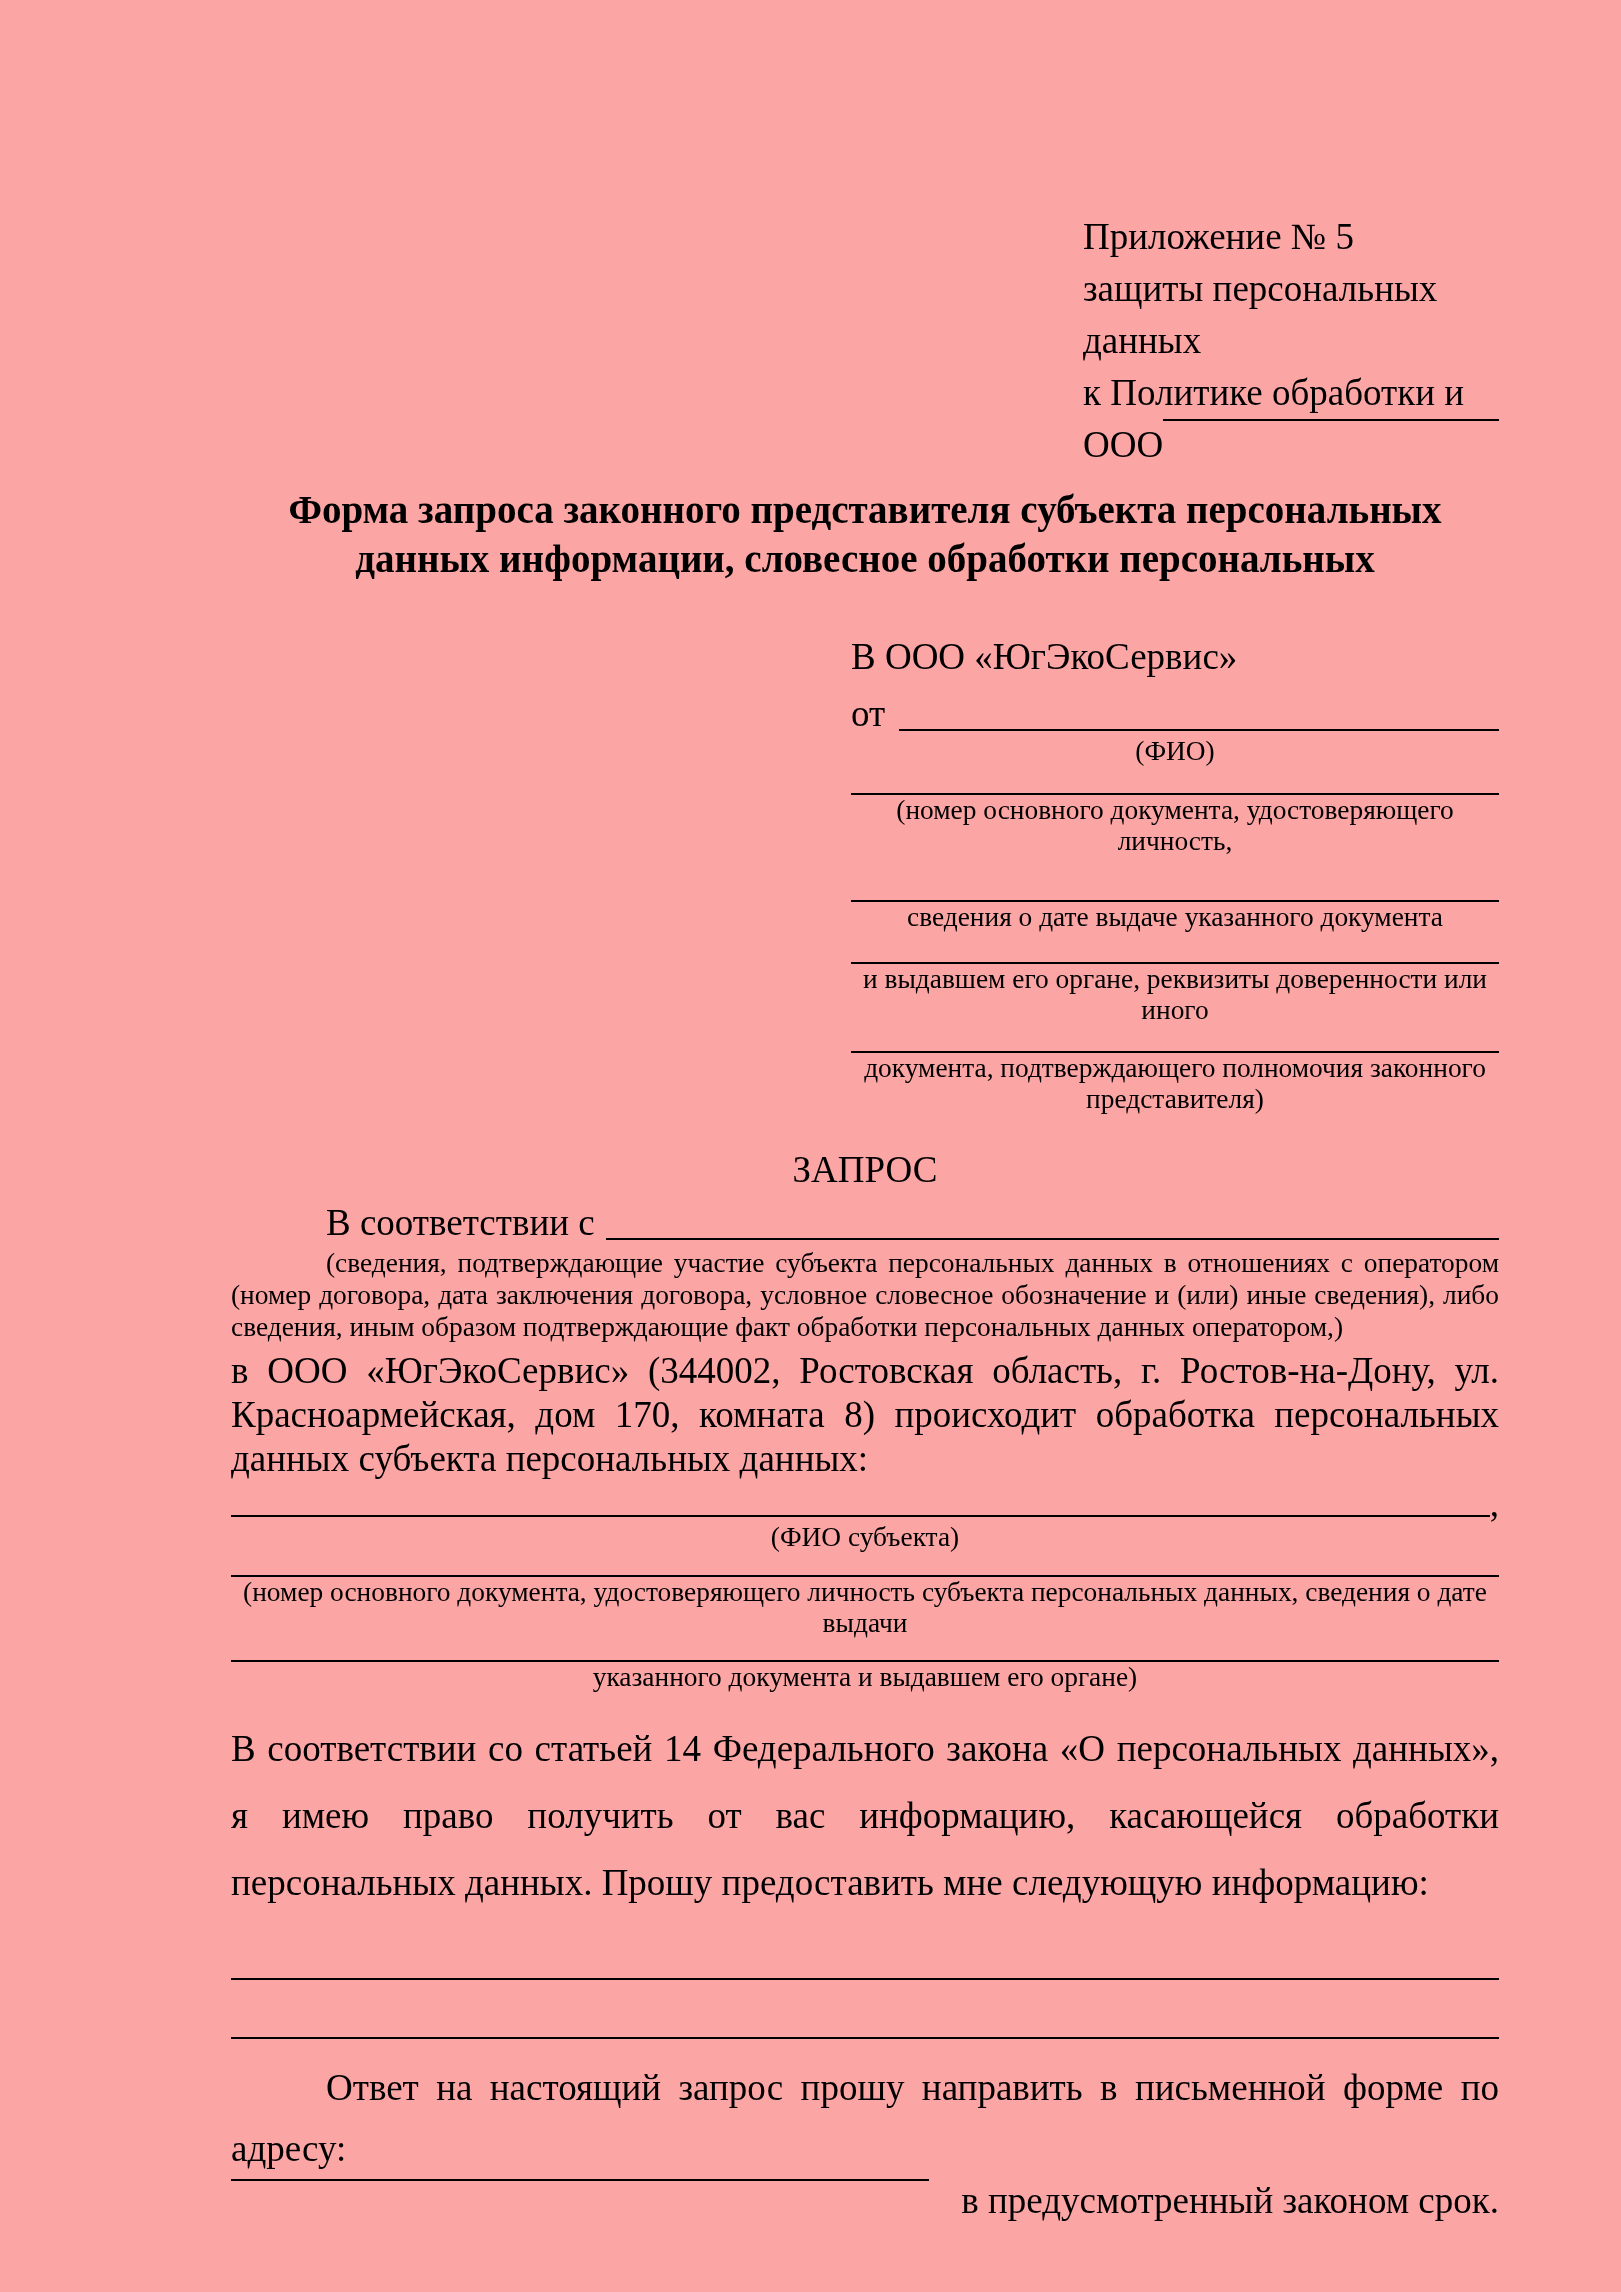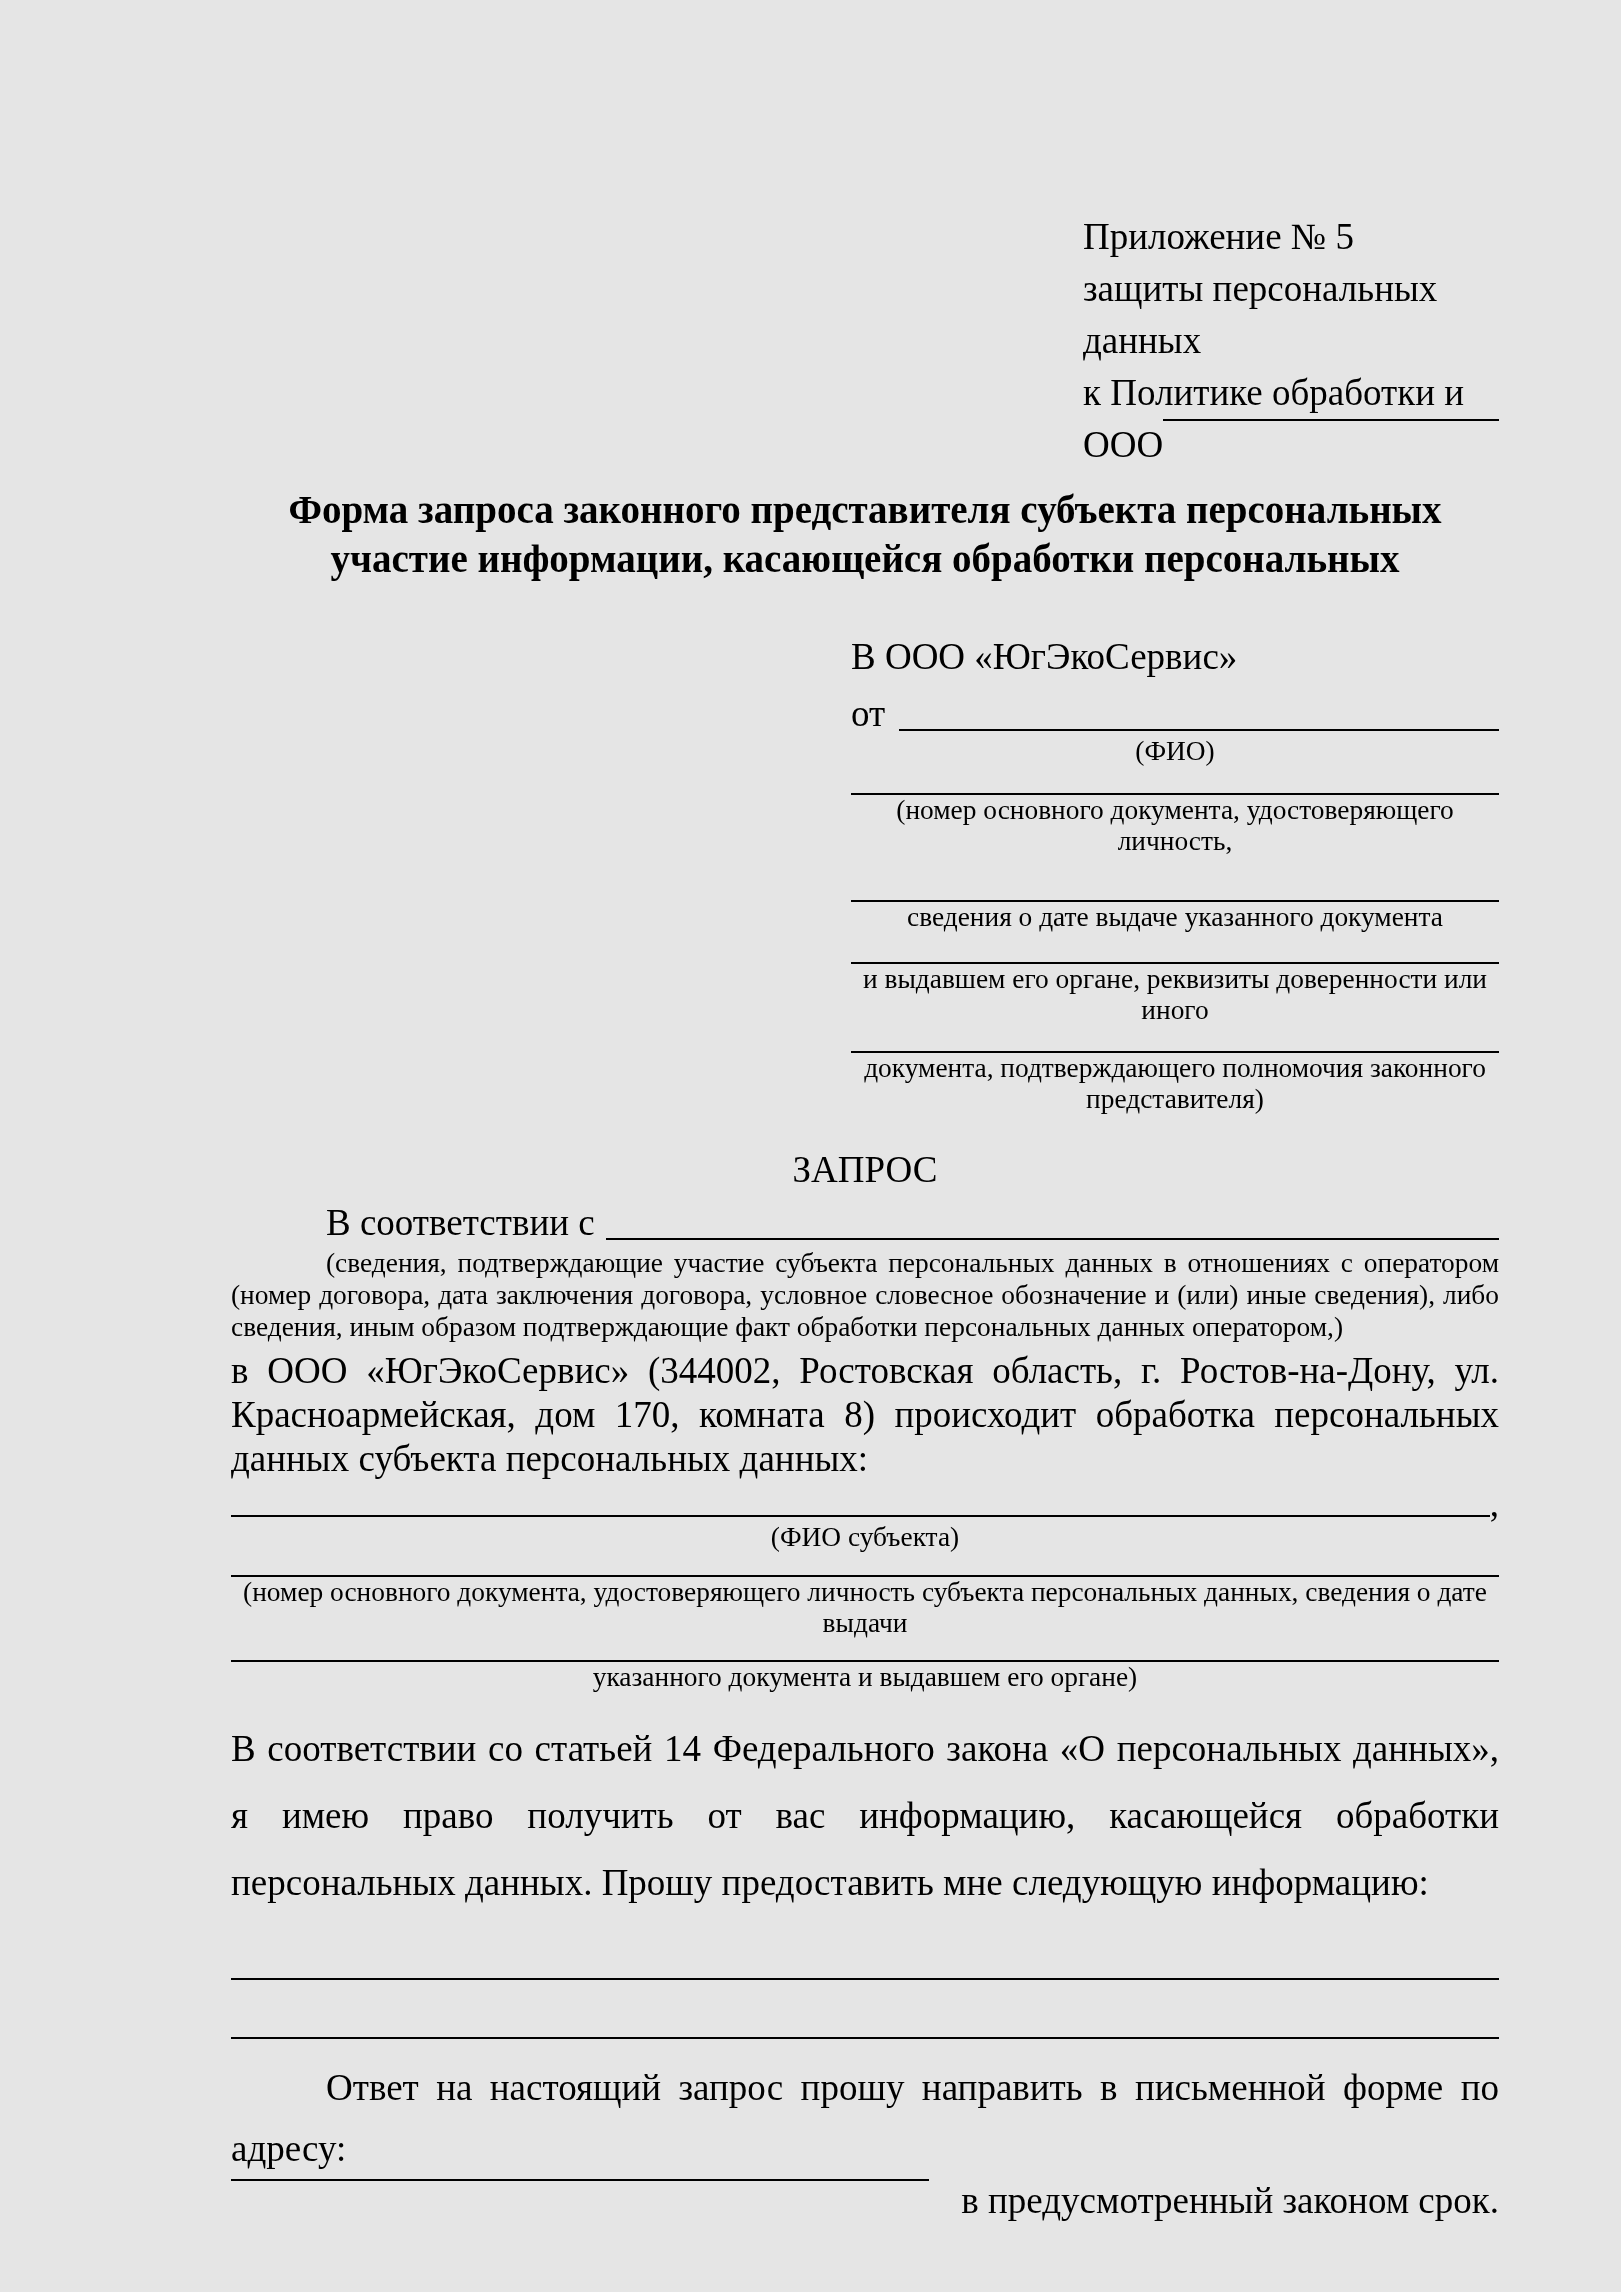--- a/index.html
+++ b/index.html
@@ -1,21 +1,21 @@
 <!DOCTYPE html>
 <html lang="ru"><head>
 <meta charset="utf-8">
 <style>
   html, body { margin: 0; padding: 0; background: #ffffff; }
   .page {
     position: relative;
     width: 1621px;
     height: 2293px;
     box-sizing: border-box;
-    background: #e5e5e5;
+    background: #fca5a5;
     color: #000000;
     font-family: "Liberation Serif", "DejaVu Serif", serif;
     font-size: 37px;
     line-height: 1.18;
     padding: 211px 122px 0 231px;
     overflow: hidden;
   }
   
   .appendix {
     width: 416px;
@@ -102,21 +102,21 @@
     <div>защиты персональных данных</div>
     <div>к Политике обработки и</div>
     <div class="appendix-ooo-row">
       <span>ООО</span>
       <span class="fill"></span>
     </div>
   </div>
 
   <div class="title">
     <div>Форма запроса законного представителя субъекта персональных</div>
-    <div>участие информации, касающейся обработки персональных</div>
+    <div>данных информации, словесное обработки персональных</div>
   </div>
 
   <div class="recipient">
     <div class="recipient-org">В ООО «ЮгЭкоСервис»</div>
     <div class="from-row">
       <span class="label">от</span>
       <span class="fill"></span>
     </div>
     <div class="caption">(ФИО)</div>
 

